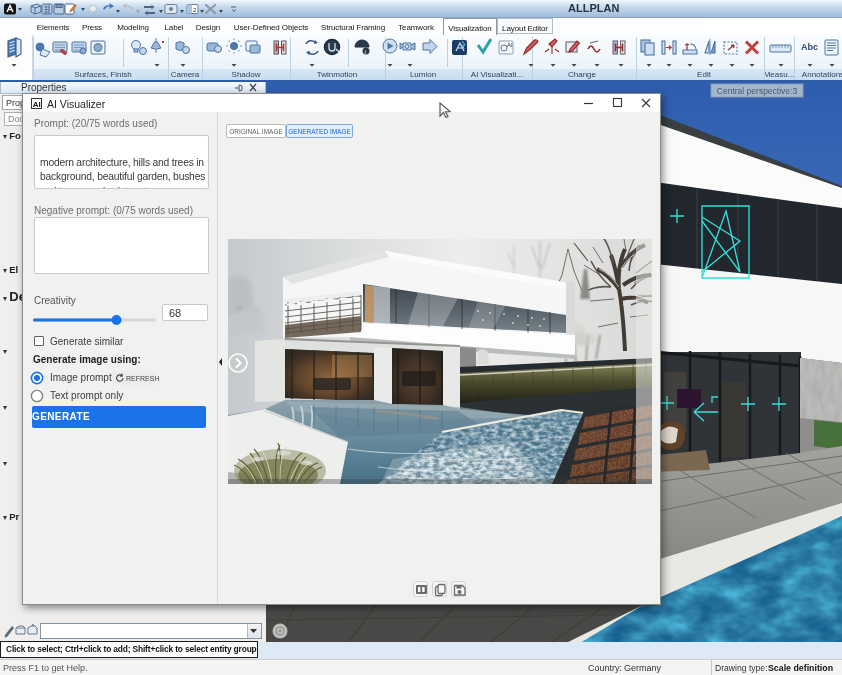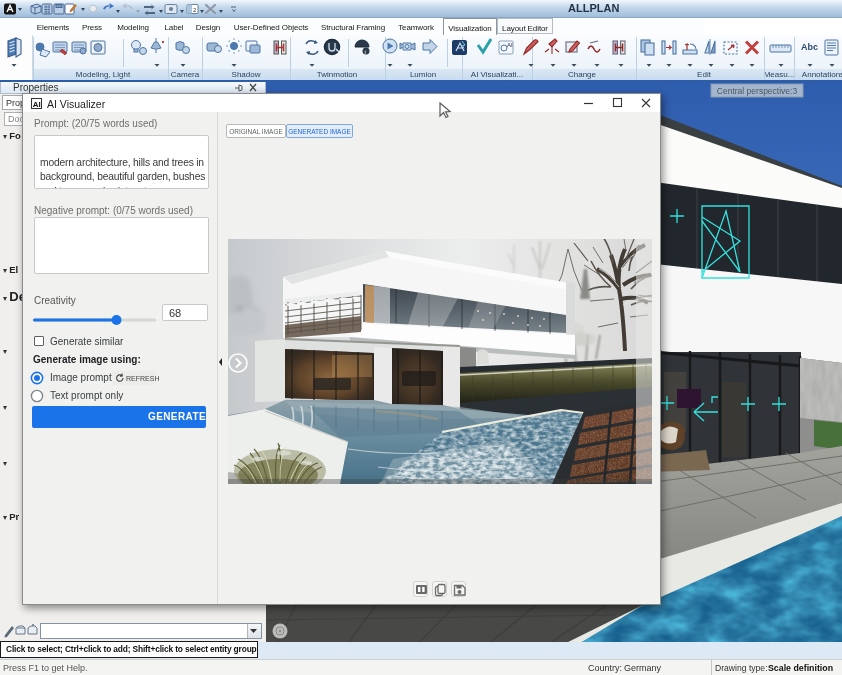--- a/index.html
+++ b/index.html
@@ -6,32 +6,32 @@
 .abs{position:absolute}
 .tb{left:0;top:0;width:842px;height:18px;background:linear-gradient(#f2f7fb 0%,#dce9f5 20%,#c3d7eb 45%,#b0c9e2 75%,#9fbcda 100%);border-bottom:1px solid #8ba6c2}
 .tbtitle{left:568px;top:2px;width:62px;font-size:11px;font-weight:bold;color:#243246}
 .tabrow{left:0;top:18px;width:704px;height:17px;background:#fcfdfe}
 .tab{position:absolute;top:5px;font-size:8px;color:#161616;white-space:nowrap;transform:translateX(-50%);letter-spacing:-0.1px}
 .ribbon{left:0;top:35px;width:842px;height:45px;background:linear-gradient(#fafcfe,#edf4fa 70%,#e4eef7)}
 .grpband{left:33px;top:69px;width:809px;height:11px;background:linear-gradient(#d9e7f4,#c9dcee)}
 .grplbl{position:absolute;top:1px;font-size:8px;color:#2e4460;white-space:nowrap;transform:translateX(-50%)}
 .blueline{left:0;top:80px;width:842px;height:2px;background:#2d5ca8}
 .apppane{left:0;top:35px;width:33px;height:45px;background:#fdfdfd;border-right:1px solid #cdd9e4}
-.palhdr{left:0;top:82px;width:266px;height:12px;background:linear-gradient(#f4f8fc,#dde9f4);border:1px solid #aebccb;border-top:none;font-size:10px;color:#333;line-height:12px;padding-left:12px}
+.palhdr{left:0;top:82px;width:266px;height:12px;background:linear-gradient(#f4f8fc,#dde9f4);border:1px solid #aebccb;border-top:none;font-size:10px;color:#333;line-height:12px;padding-left:20px}
 .palette{left:0;top:94px;width:266px;height:552px;background:#f0efed}
 .statusbar{left:0;top:659px;width:842px;height:16px;background:#f4f4f2;border-top:1px solid #cfcfcd;font-size:9px;color:#444}
 .statusbar span{white-space:nowrap}
 .lightstrip{left:0;top:642px;width:842px;height:17px;background:#dde9f4}
 .clickbox{left:0;top:641px;width:258px;height:17px;background:#fff;border:1px solid #1a1a1a;font-size:8.4px;font-weight:bold;color:#111;line-height:15px;padding-left:5px;white-space:nowrap;overflow:hidden;letter-spacing:-0.15px}
 .dlg{left:22px;top:93px;width:639px;height:512px;background:#f1f1ef;border:1px solid #8a8a8a;box-shadow:2px 3px 8px rgba(0,0,0,.45)}
 .dlgtb{position:absolute;left:0;top:0;width:637px;height:18px;background:#fff}
 .dlgsep{position:absolute;left:194px;top:18px;width:1px;height:492px;background:#d9d9d7}
 .lbl{position:absolute;font-size:10px;color:#6e6e6e;white-space:nowrap}
 .ta{position:absolute;left:11px;width:175px;background:#fff;border:1px solid #c9c9c7;border-radius:2px;font-size:10.3px;color:#3a3a3a;padding:20px 5px;line-height:14.4px;letter-spacing:-0.2px;overflow:hidden;white-space:nowrap}
-.genbtn{position:absolute;left:9px;top:312px;width:174px;height:22px;background:#1a73e8;border-radius:2px;color:#fff;font-size:10px;font-weight:bold;text-align:right;line-height:22px;letter-spacing:0.4px}
+.genbtn{position:absolute;left:9px;top:312px;width:174px;height:22px;background:#1a73e8;border-radius:2px;color:#fff;font-size:10px;font-weight:bold;text-align:left;line-height:22px;letter-spacing:0.4px}
 .itab{position:absolute;top:30px;height:14px;font-size:6.5px;line-height:13px;text-align:center;border-radius:2px;white-space:nowrap;letter-spacing:0px;overflow:hidden}
 .bbtn{position:absolute;top:487px;width:15px;height:16px;background:#f6f6f5;border:1px solid #d2d2d0;border-radius:3px}
 </style></head><body>
 <div class="abs tb"></div>
 <div class="abs tbtitle">ALLPLAN</div>
 <svg class="abs" style="left:0;top:0" width="842" height="18">
 <rect x="4" y="3.5" width="12" height="11" rx="2" fill="#141414"></rect>
 <path d="M7 12 L10 5.5 L13 12 M8.2 9.6 L11.8 9.6" stroke="#fff" stroke-width="1.4" fill="none"></path>
 <path d="M18 8 l4 0 -2 3 z" fill="#3a4a5a"></path>
 <g stroke="#4a6b96" fill="#b9cde4" stroke-width="1">
@@ -71,21 +71,21 @@
 <span class="tab" style="left:174px">Label</span>
 <span class="tab" style="left:208px">Design</span>
 <span class="tab" style="left:271px">User-Defined Objects</span>
 <span class="tab" style="left:353px">Structural Framing</span>
 <span class="tab" style="left:416px">Teamwork</span>
 <span class="tab" style="left:443px;transform:none;top:0;width:54px;border:1px solid #8d97a1;border-bottom:none;background:#fff;height:17px;text-align:center;padding-top:5px">Visualization</span>
 <span class="tab" style="left:497px;transform:none;top:0;width:56px;border:1px solid #b4bcc4;background:#f8fafc;height:16px;text-align:center;padding-top:5px">Layout Editor</span>
 </div>
 <div class="abs ribbon"></div>
 <div class="abs grpband">
-<span class="grplbl" style="left:70px">Modeling, Light</span>
+<span class="grplbl" style="left:70px">Surfaces, Finish</span>
 <span class="grplbl" style="left:152px">Camera</span>
 <span class="grplbl" style="left:213px">Shadow</span>
 <span class="grplbl" style="left:304px">Twinmotion</span>
 <span class="grplbl" style="left:390px">Lumion</span>
 <span class="grplbl" style="left:464px">AI Visualizati...</span>
 <span class="grplbl" style="left:549px">Change</span>
 <span class="grplbl" style="left:671px">Edit</span>
 <span class="grplbl" style="left:746px">Measu...</span>
 <span class="grplbl" style="left:790px">Annotations</span>
 </div>

